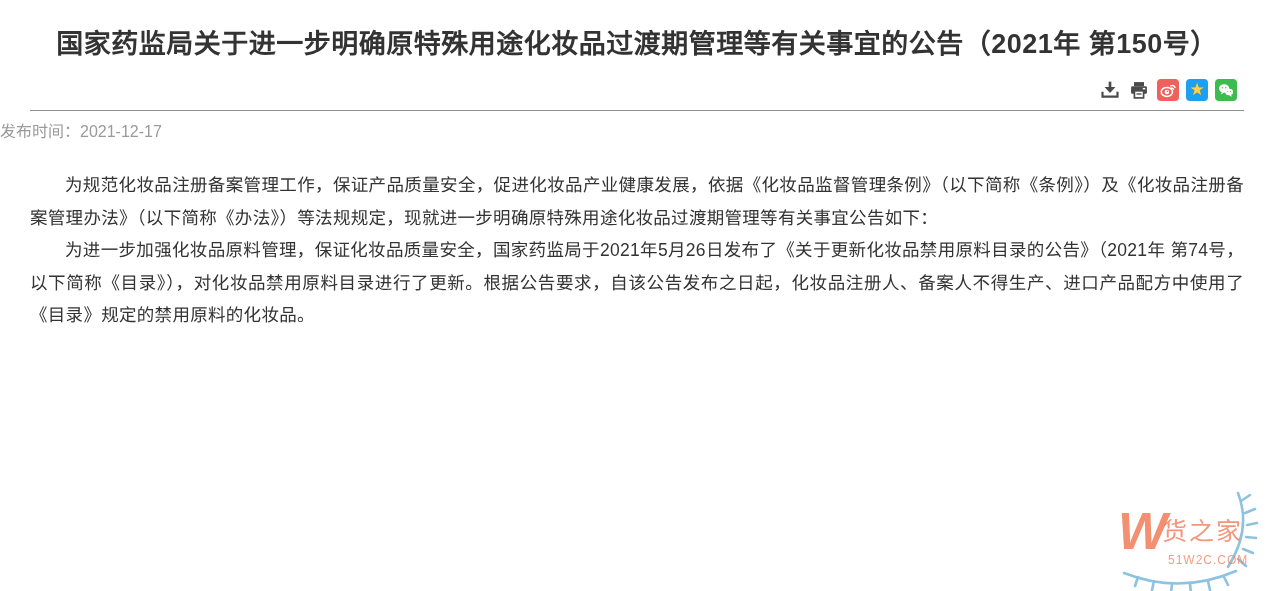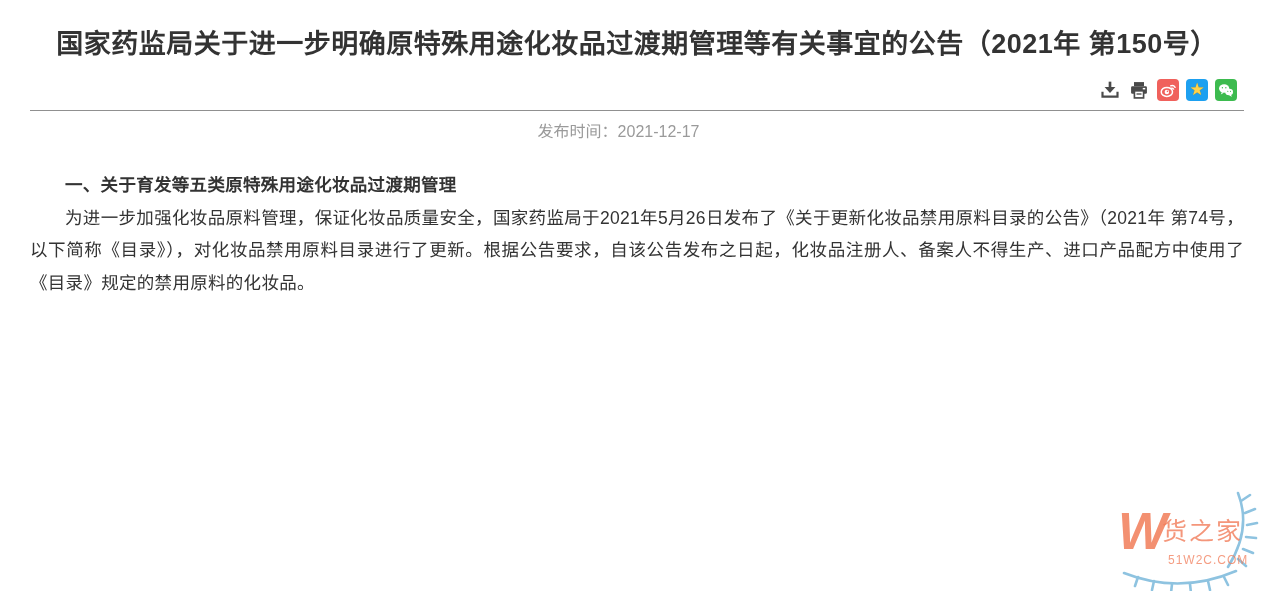--- a/index.html
+++ b/index.html
@@ -57,21 +57,21 @@
   .share.weibo{background:var(--weibo);}
   .share.qzone{background:var(--qzone-bg);color:var(--qzone-star);font-size:17px;line-height:1;font-weight:bold;text-shadow:0 0 1px #b8860b;}
   .share.wechat{background:var(--wechat);}
   .divider{
     border:none;
     border-top:1px solid var(--divider);
     margin:0 30px;
   }
   .meta{
     margin:7px 37px 0 0;
-    text-align:center;
+    text-align:left;
     font-size:16px;
     color:var(--meta-text);
   }
   .content{
     margin:27px 30px 0 30px;
     font-size:17.5px;
     line-height:32.6px;
     text-align:justify;
     letter-spacing:0.3px;
   }
@@ -163,21 +163,21 @@
     </span>
   </div>
 
   <hr class="divider">
 
   <div class="meta">
     <span>发布时间：</span><span>2021-12-17</span>
   </div>
 
   <div class="content">
-    <h2 class="section-heading">一、关于育发等五类原特殊用途化妆品过渡期管理</h2>
+    <p class="para">为规范化妆品注册备案管理工作，保证产品质量安全，促进化妆品产业健康发展，依据《化妆品监督管理条例》（以下简称《条例》）及《化妆品注册备案管理办法》（以下简称《办法》）等法规规定，现就进一步明确原特殊用途化妆品过渡期管理等有关事宜公告如下：</p>
     <p class="para">为进一步加强化妆品原料管理，保证化妆品质量安全，国家药监局于2021年5月26日发布了《关于更新化妆品禁用原料目录的公告》（2021年 第74号，以下简称《目录》），对化妆品禁用原料目录进行了更新。根据公告要求，自该公告发布之日起，化妆品注册人、备案人不得生产、进口产品配方中使用了《目录》规定的禁用原料的化妆品。</p>
   </div>
 
   <div class="watermark">
     <svg class="wm-wreath" width="180" height="104" viewBox="0 0 180 104">
       <g stroke="var(--watermark-blue)" stroke-width="2.6" fill="none" stroke-linecap="round">
         <path d="M128 4 Q142 40 118 78"></path>
         <path d="M131 12 l9 -6 M135 24 l10 -4 M137 36 l10 -2 M136 48 l10 1 M133 60 l10 4 M128 70 l8 7"></path>
         <path d="M14 84 Q70 106 126 82"></path>
         <path d="M28 88 l-3 9 M44 92 l-2 9 M62 95 l-1 9 M80 95 l1 9 M98 92 l2 9 M114 88 l4 8"></path>

